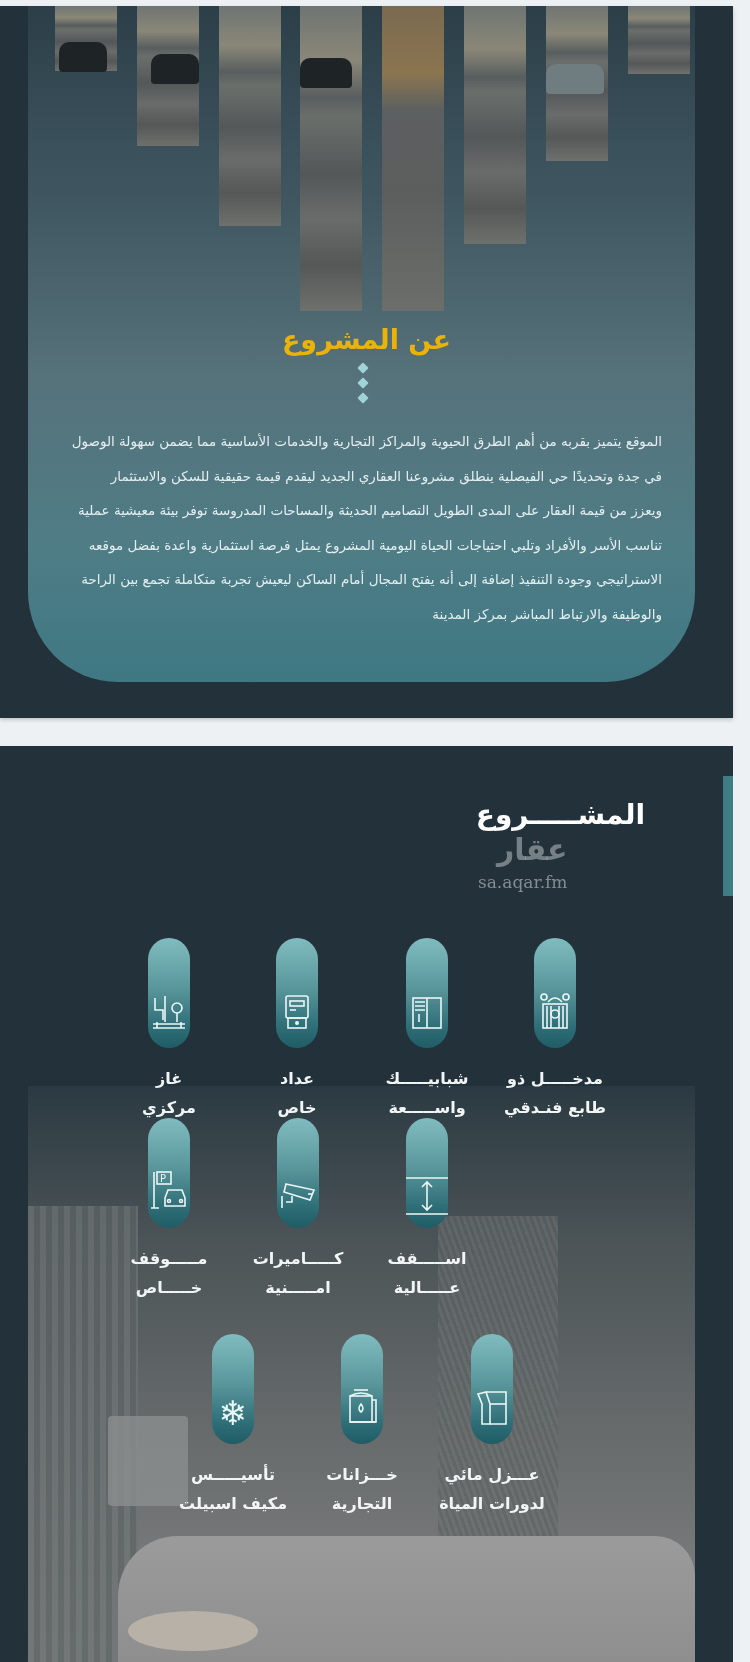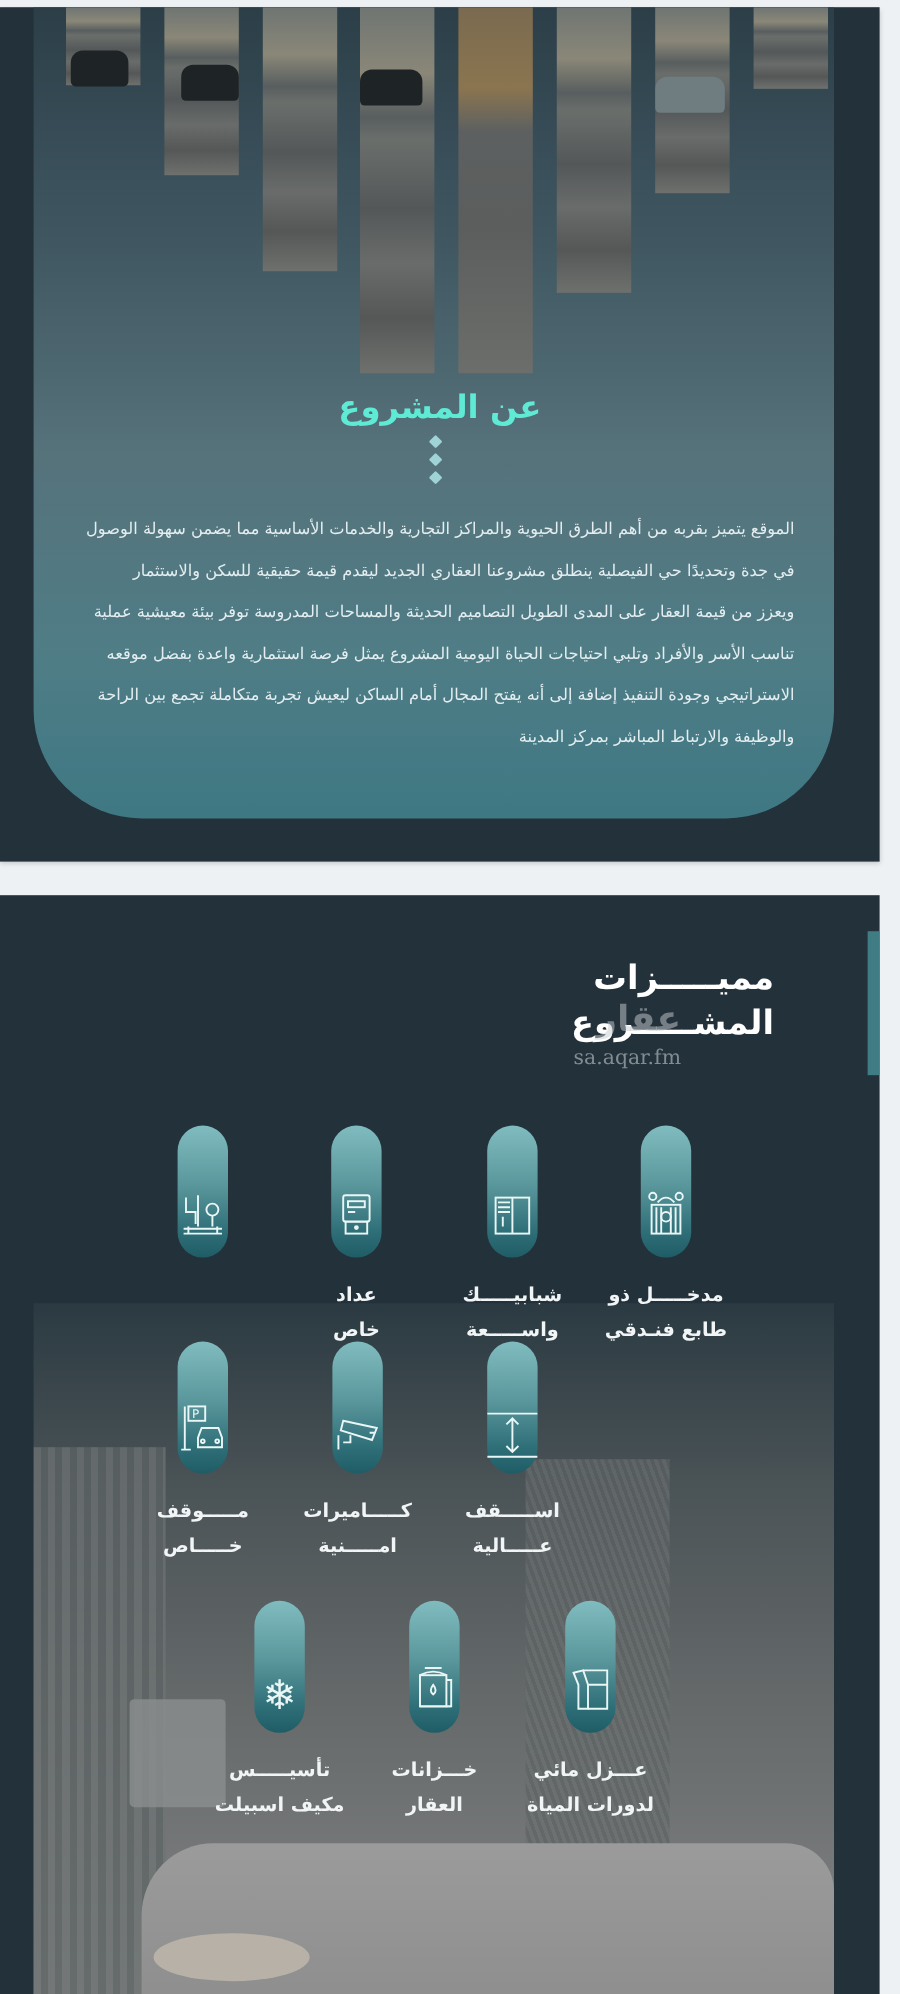--- a/index.html
+++ b/index.html
@@ -24,21 +24,21 @@
     background:
       linear-gradient(180deg, rgba(0,0,0,0) 0%, rgba(0,0,0,0) 40%, rgba(40,45,45,0.15) 100%),
       linear-gradient(180deg, #6f7572 0%, #8a8778 18%, #585e5f 30%, #6a6e6b 36%, #55595a 55%, #6e716f 70%, #5a5d5c 85%, #7a7c78 100%);
   }
   .slat .car {
     position: absolute; bottom: auto; height: 30px; border-radius: 10px 10px 4px 4px;
     background: #1e2326;
   }
   .about-title {
     position: absolute; top: 318px; left: 0; width: 733px; text-align: center;
-    color: #5eead4; font-size: 27px; font-weight: bold; direction: rtl;
+    color: #eab308; font-size: 27px; font-weight: bold; direction: rtl;
   }
   .dots { position: absolute; top: 358px; left: 358px; width: 10px; }
   .dot { width: 8px; height: 8px; background: #9fd3d6; transform: rotate(45deg); margin: 0 auto 7px auto; border-radius: 1px; }
   .about-body {
     position: absolute; top: 418px; left: 62px; width: 600px;
     direction: rtl; text-align: right; color: #e4eef0;
     font-size: 13.5px; line-height: 34.5px;
   }
   .about-body p { white-space: nowrap; }
 
@@ -134,21 +134,20 @@
   <div class="room-bg">
     <div class="curtain"></div>
     <div class="lamp"></div>
     <div class="panel-art"></div>
     <div class="sofa"></div>
     <div class="table"></div>
   </div>
   <div class="accent-bar"></div>
 
   <h2 class="feat-title">
-    <span style="display:block">مميـــــزات</span>
     <span style="display:block">المشـــــروع</span>
   </h2>
 
   <div class="watermark">
     <span class="big">عقار</span>
     <span>sa.aqar.fm</span>
   </div>
 
   <div class="feature" style="left:372px;top:192px;">
     <div class="pill">
@@ -196,20 +195,24 @@
   <div class="feature" style="left:114px;top:192px;">
     <div class="pill">
         <svg width="36" height="36" viewBox="0 0 36 36" fill="none" stroke="#eaf6f6" stroke-width="1.6">
           <path d="M4 4v12h8v10"></path>
           <path d="M14 2v26"></path>
           <circle cx="26" cy="14" r="5"></circle>
           <path d="M26 19v9"></path>
           <path d="M2 30h32M2 34h32M6 28v6M30 28v6"></path>
         </svg>
       </div>
+    <div class="f-label">
+        <div>غاز</div>
+        <div>مركزي</div>
+      </div>
   </div>
 
   <div class="feature" style="left:372px;top:372px;">
     <div class="pill">
         <svg width="42" height="42" viewBox="0 0 42 42" fill="none" stroke="#eaf6f6" stroke-width="1.6" style="bottom:12px;">
           <path d="M0 4h42M0 40h42"></path>
           <path d="M21 8v28M16 13l5-5 5 5M16 31l5 5 5-5"></path>
         </svg>
       </div>
     <div class="f-label">
@@ -267,21 +270,21 @@
           <path d="M8 2h14"></path>
           <path d="M4 8 q11-6 22 0"></path>
           <rect x="4" y="8" width="22" height="26"></rect>
           <path d="M26 12h4v22h-4"></path>
           <path d="M15 16 q-4 5 0 8 q4-3 0-8z"></path>
           <path d="M4 34h26"></path>
         </svg>
       </div>
     <div class="f-label">
         <div>خـــزانات</div>
-        <div>العقار</div>
+        <div>التجارية</div>
       </div>
   </div>
   <div class="feature" style="left:178px;top:588px;">
     <div class="pill">
         <span class="ic" style="font-size:34px;line-height:34px;bottom:14px;">❄</span>
       </div>
     <div class="f-label">
         <div>تأسيـــــس</div>
         <div>مكيف اسبيلت</div>
       </div>

